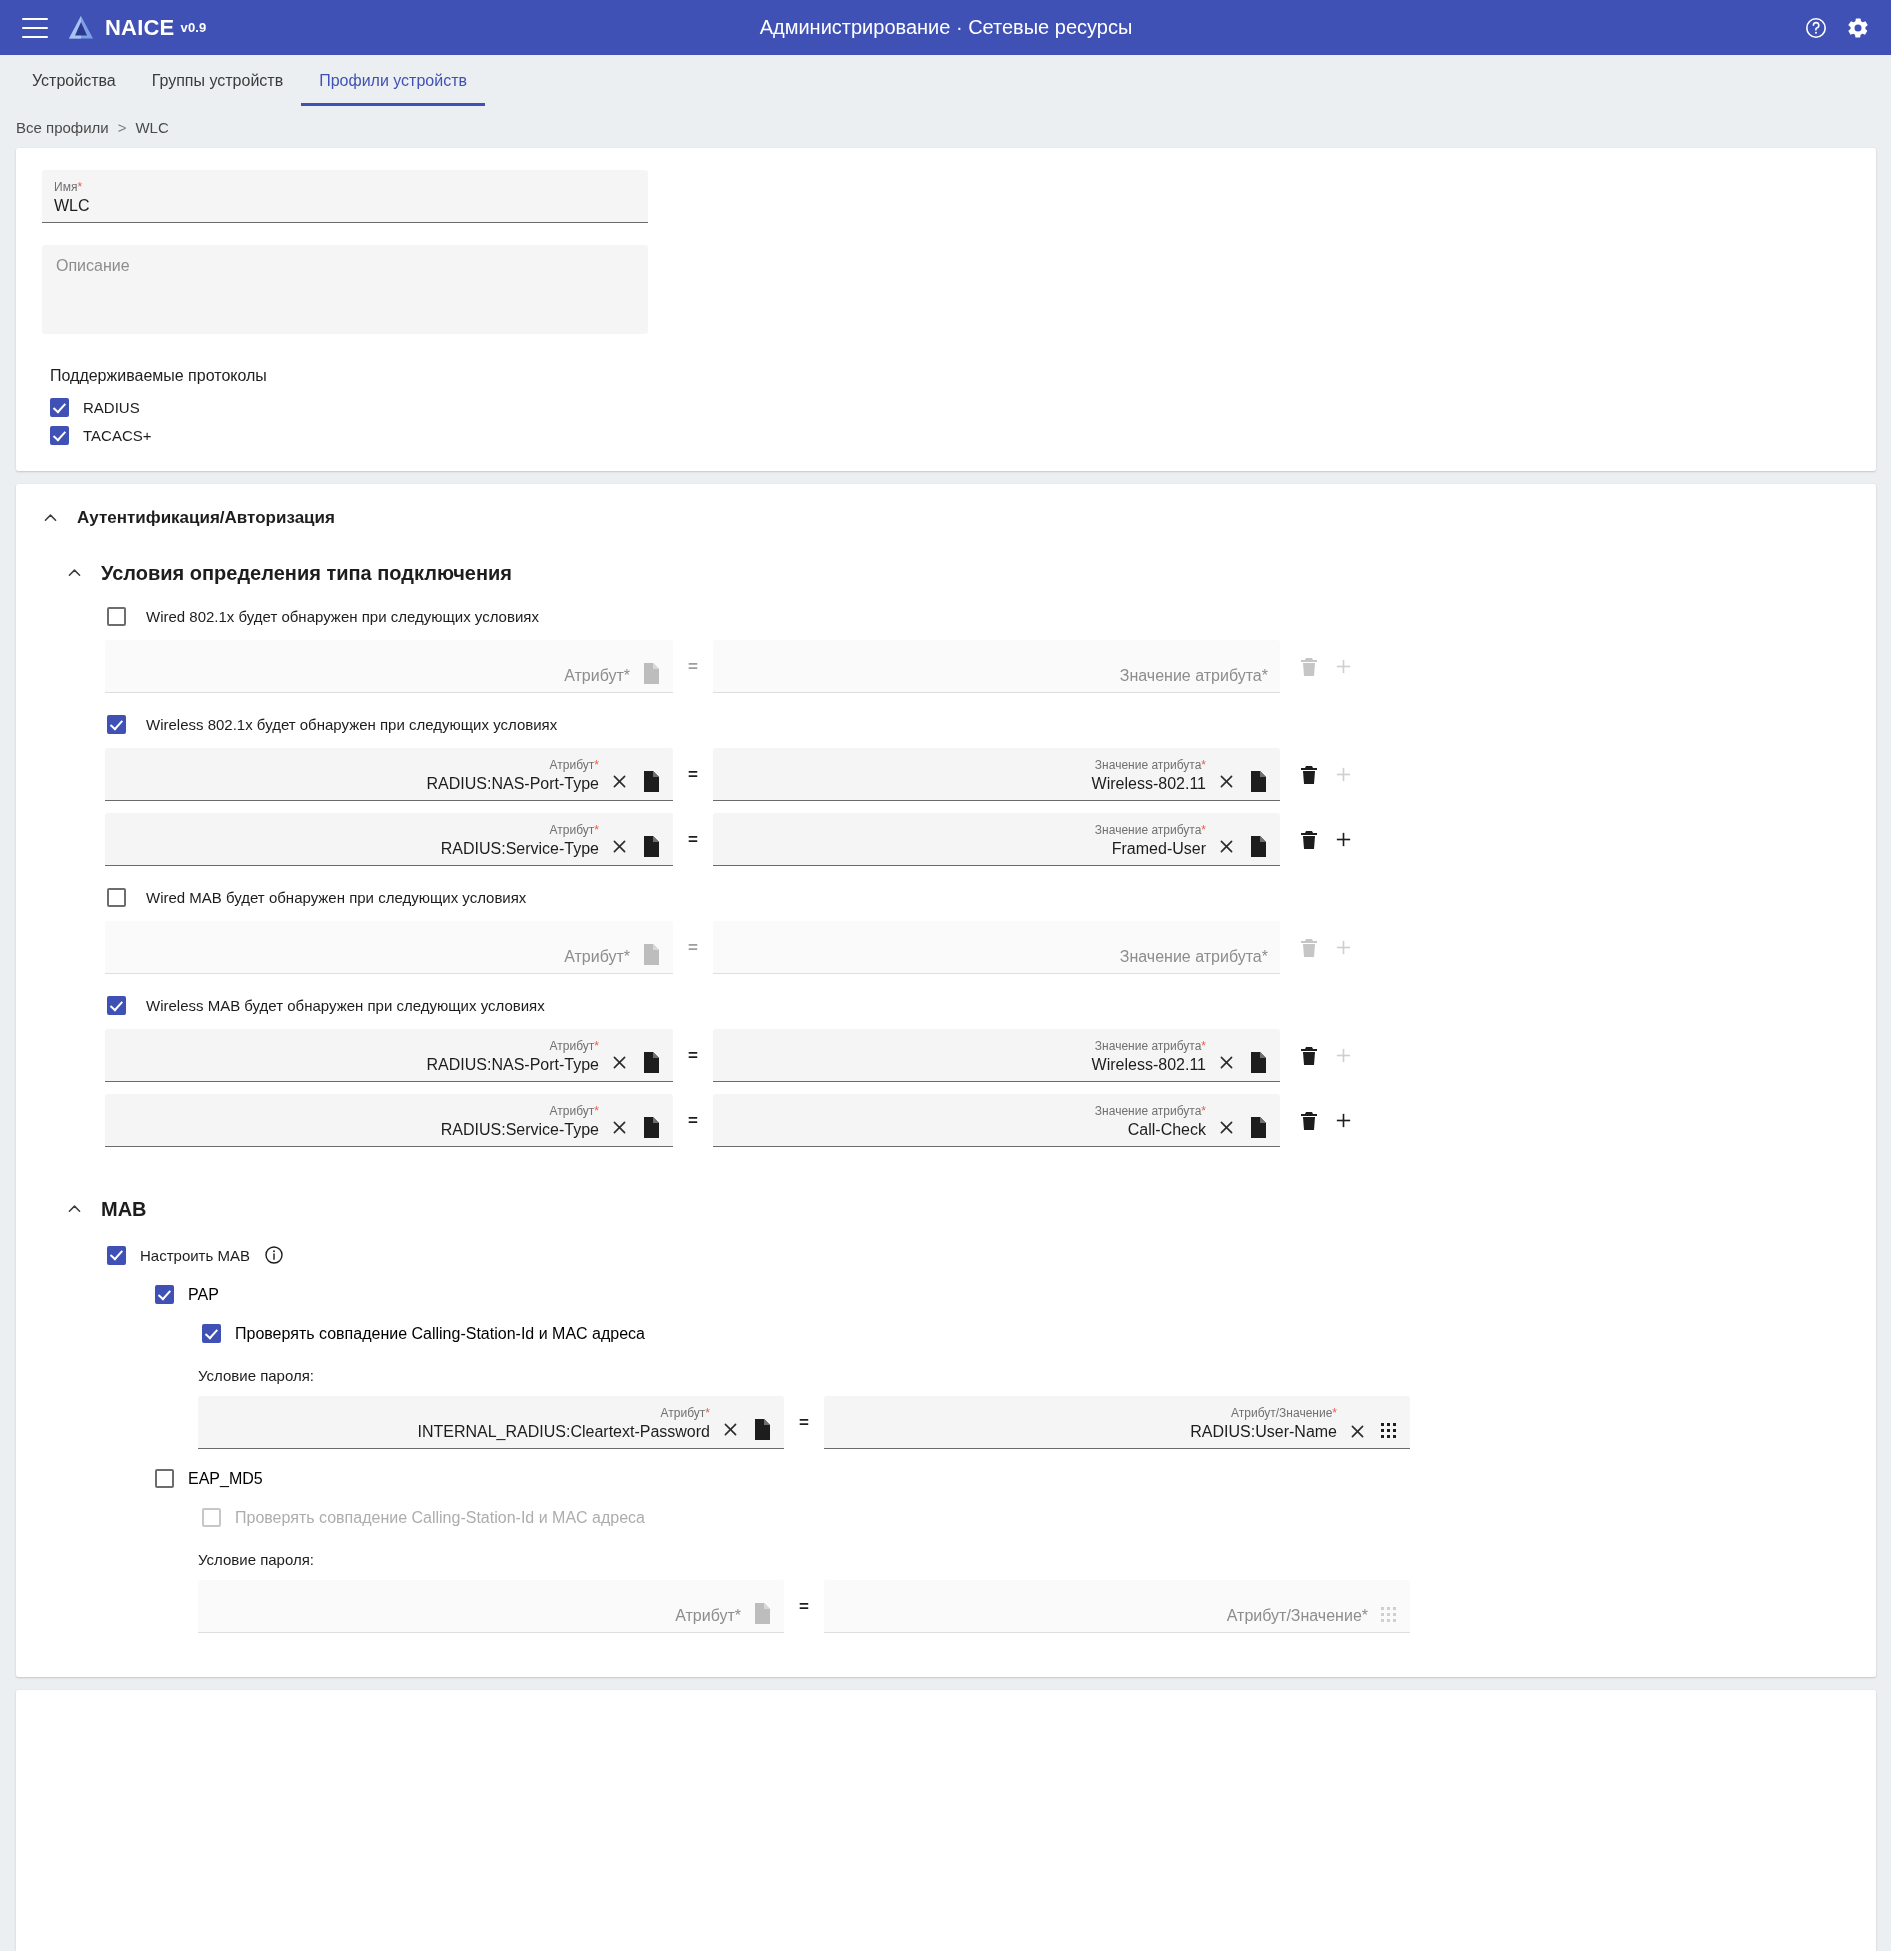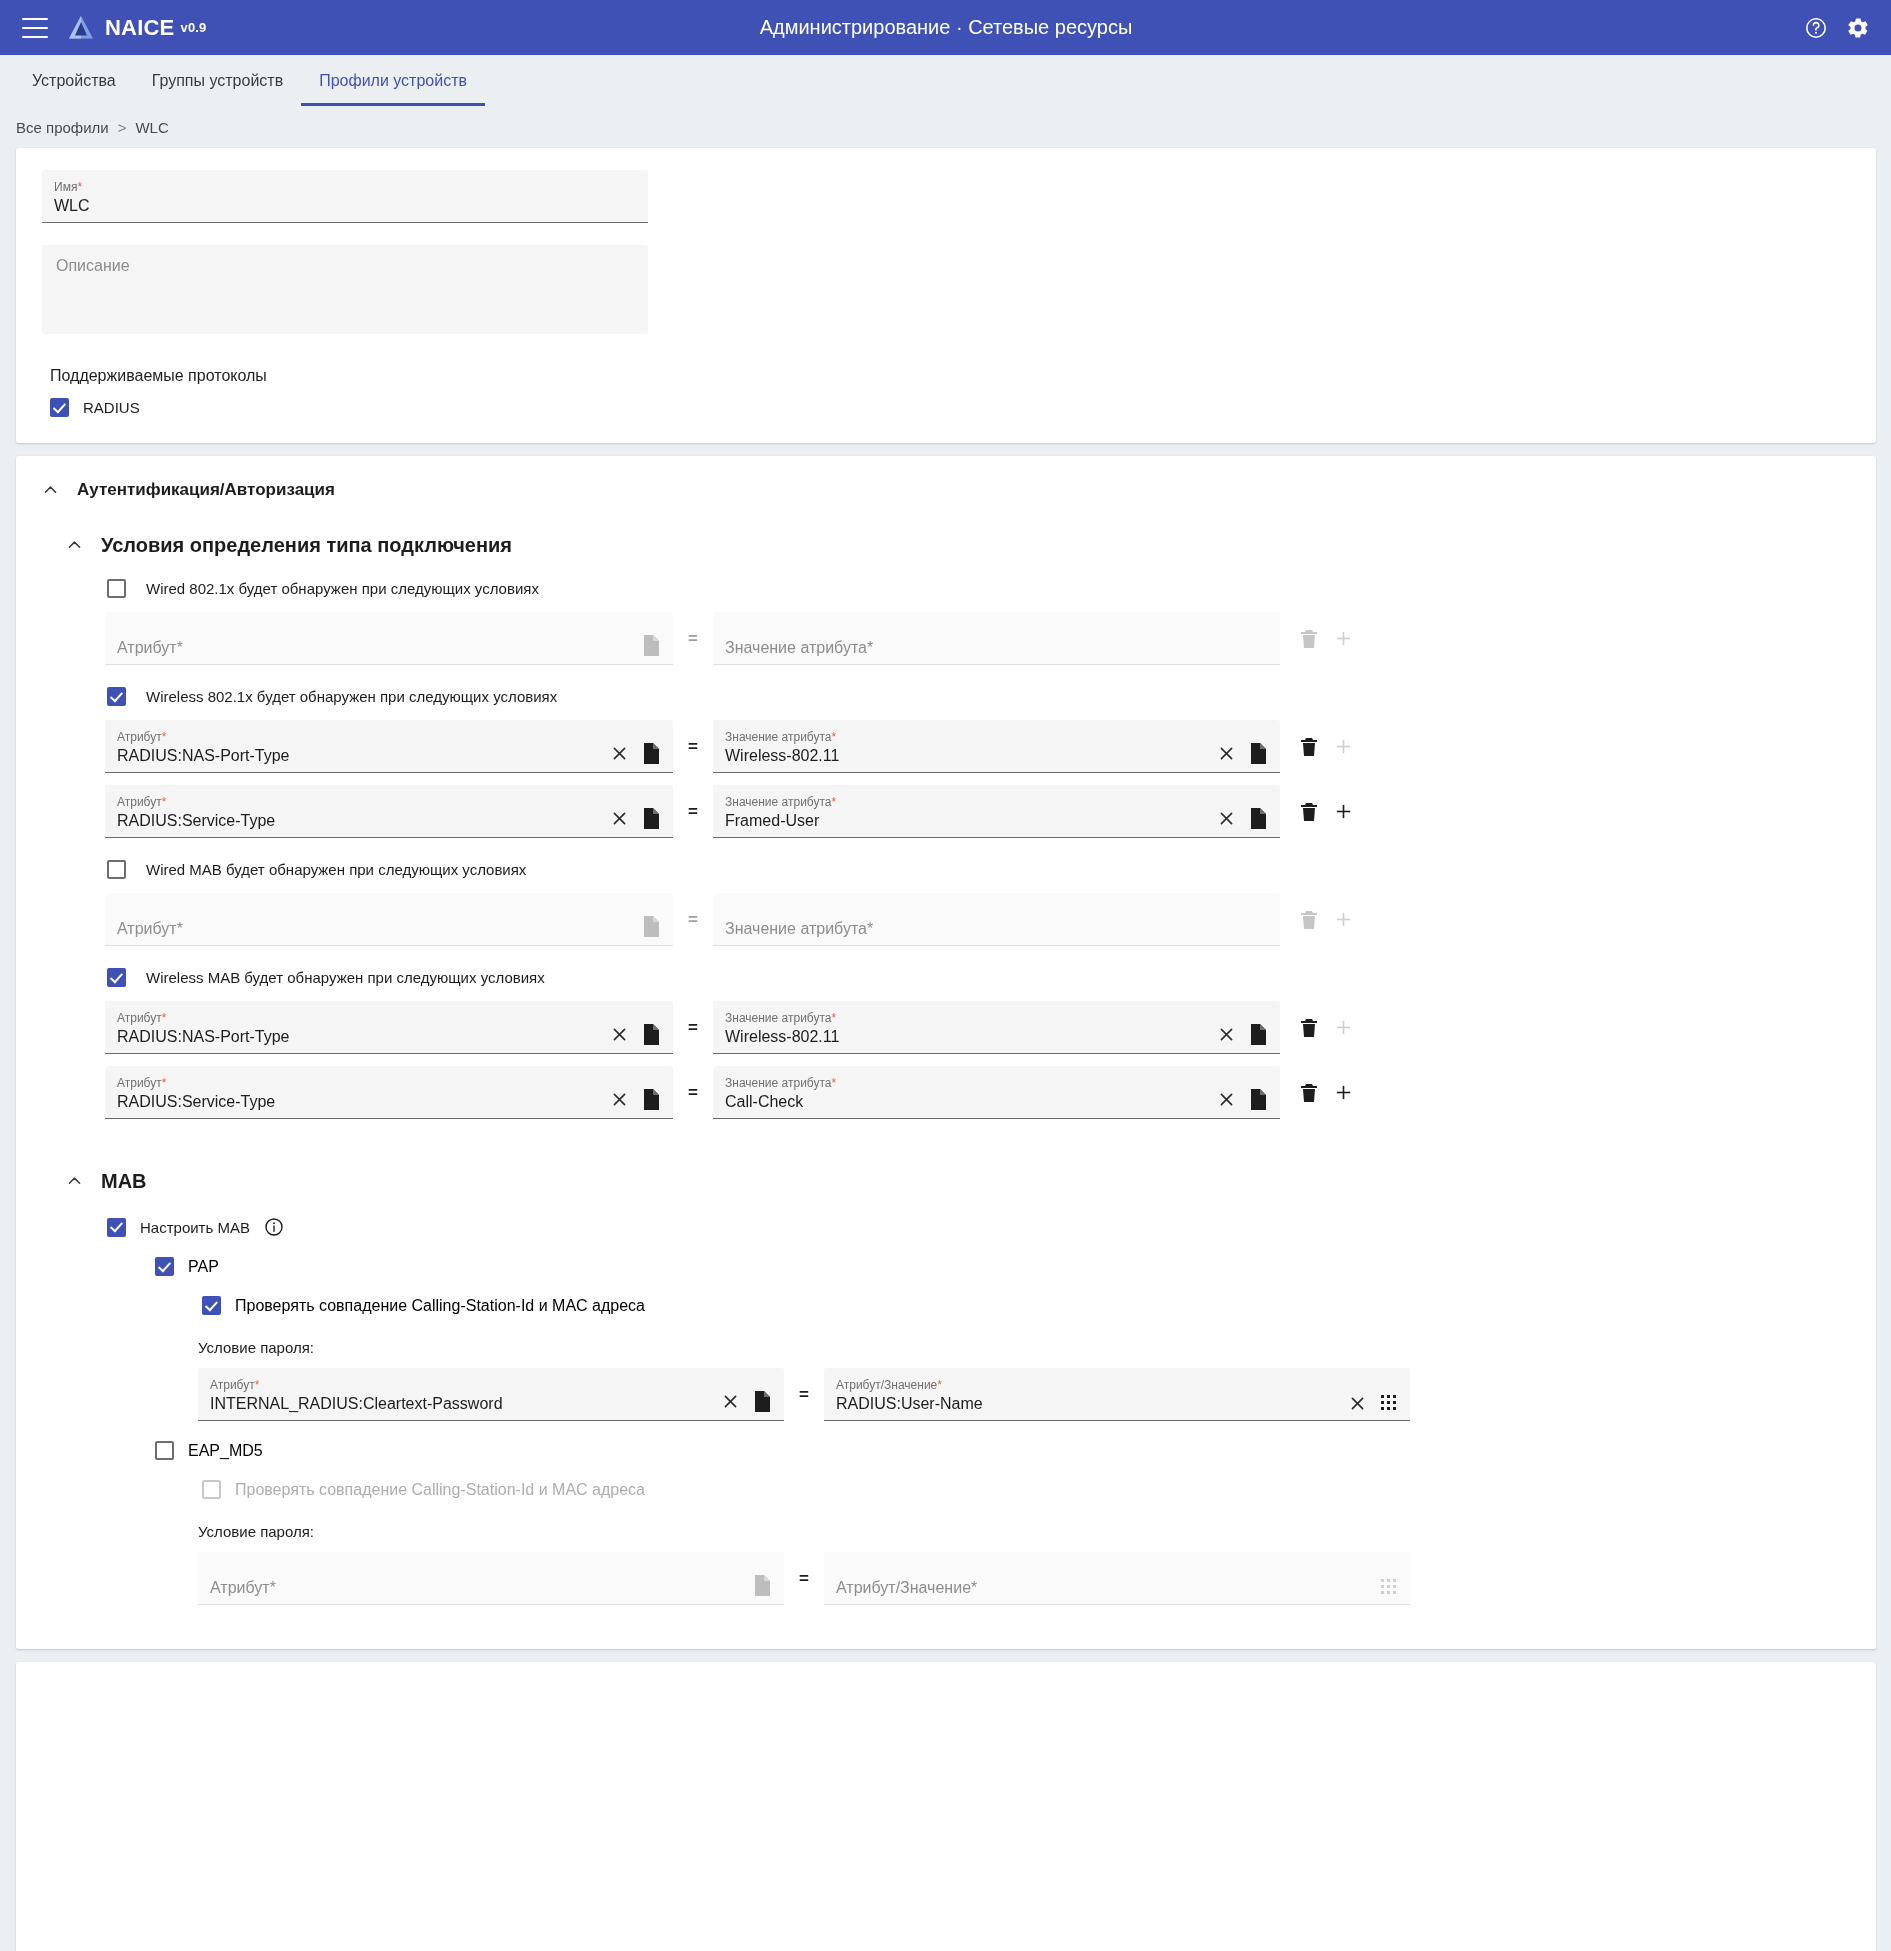--- a/index.html
+++ b/index.html
@@ -156,21 +156,21 @@
   .eq {
     width: 40px; text-align: center; font-size: 17px; color: #1d1d1d; font-weight: 700;
     flex: none;
   }
   .eq.dim { color: #9e9e9e; }
   .row-actions { display: flex; align-items: center; gap: 16px; margin-left: 20px; }
 
   .field-inner {
     display: flex; align-items: flex-end; gap: 12px;
   }
-  .field-inner .texts { flex: 1; min-width: 0; }
+  .field-inner .texts { flex: 1; min-width: 0; text-align: right; }
   .field-icons { display: flex; align-items: center; gap: 14px; padding-bottom: 2px; }
 
   .mini-icon { cursor: pointer; display: inline-flex; }
 
   
   .mab-wrap { margin-top: 51px; }
   .mab-chk { display: flex; align-items: center; gap: 14px; margin: 24px 0 0 65px; }
   .mab-chk .lbl { font-size: 15px; color: #1d1d1d; }
   .pap-chk { display: flex; align-items: center; gap: 14px; margin: 20px 0 0 113px; }
   .sub-chk { display: flex; align-items: center; gap: 14px; margin: 20px 0 0 160px; }
@@ -243,20 +243,24 @@
 
   <div class="textarea">
     <span>Описание</span>
   </div>
 
   <div class="proto-title">Поддерживаемые протоколы</div>
 
   <div class="chk-row">
     <span class="cb checked"></span>
     <span class="lbl">RADIUS</span>
+  </div>
+  <div class="chk-row">
+    <span class="cb checked"></span>
+    <span class="lbl">TACACS+</span>
   </div>
 </div>
 
 <div class="card" style="padding:24px 26px 34px 26px;">
 
   <div class="acc-head">
     <svg class="caret" viewBox="0 0 20 20" fill="none" stroke="#3c3c3c" stroke-width="1.8" stroke-linecap="round" stroke-linejoin="round">
         <polyline points="4,12 10,6 16,12"></polyline>
       </svg>
     <span class="acc-title">Аутентификация/Авторизация</span>

